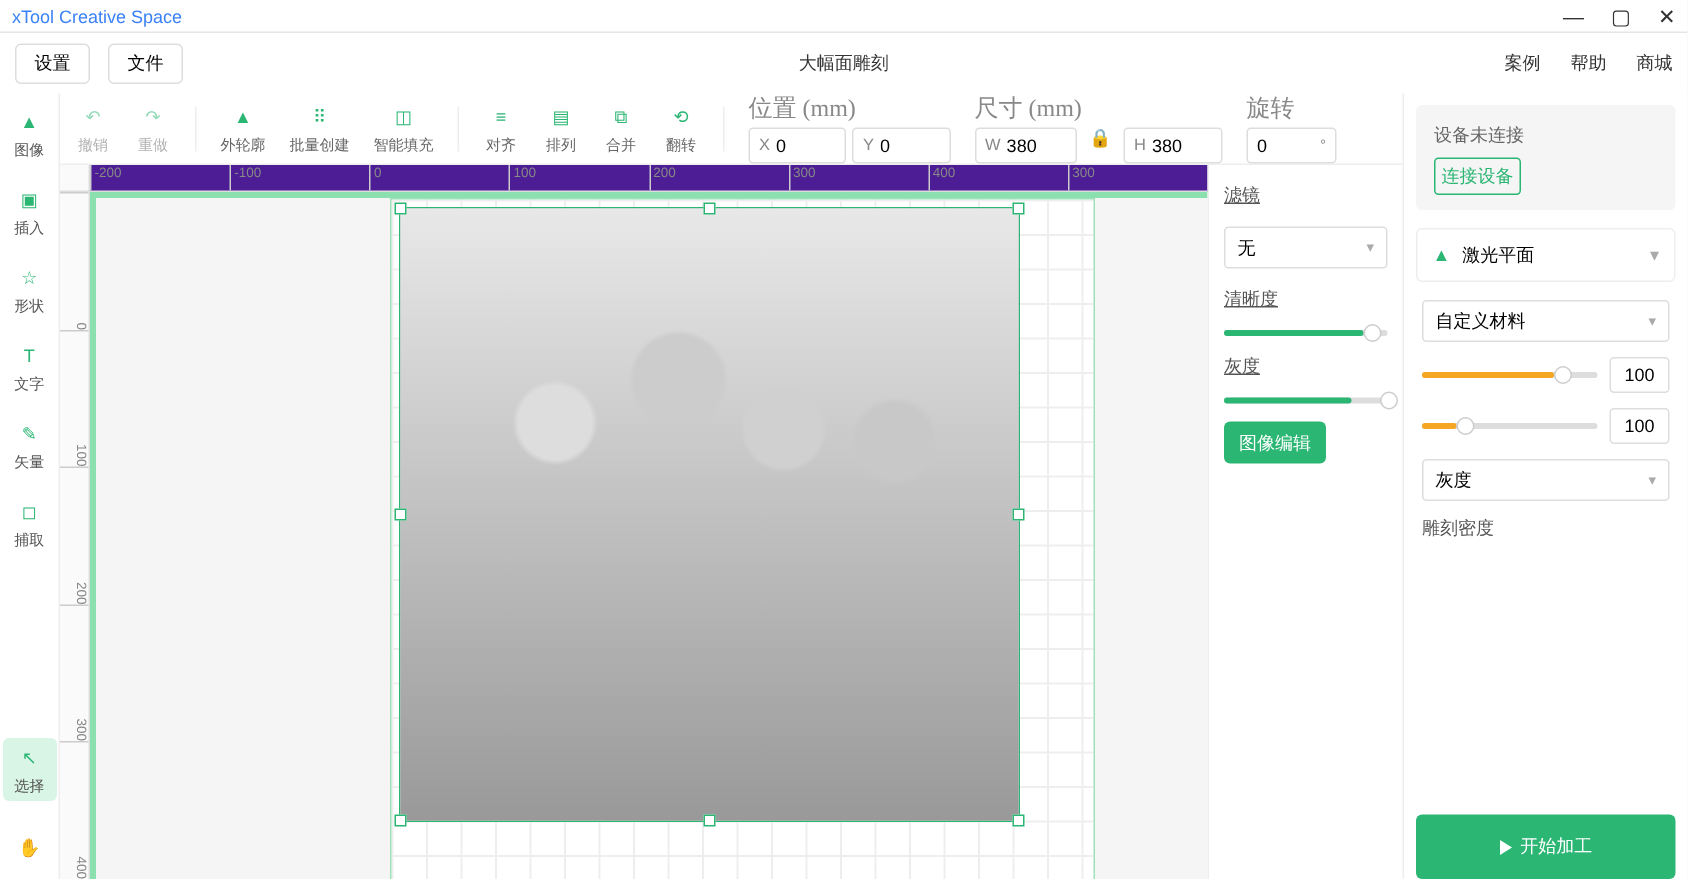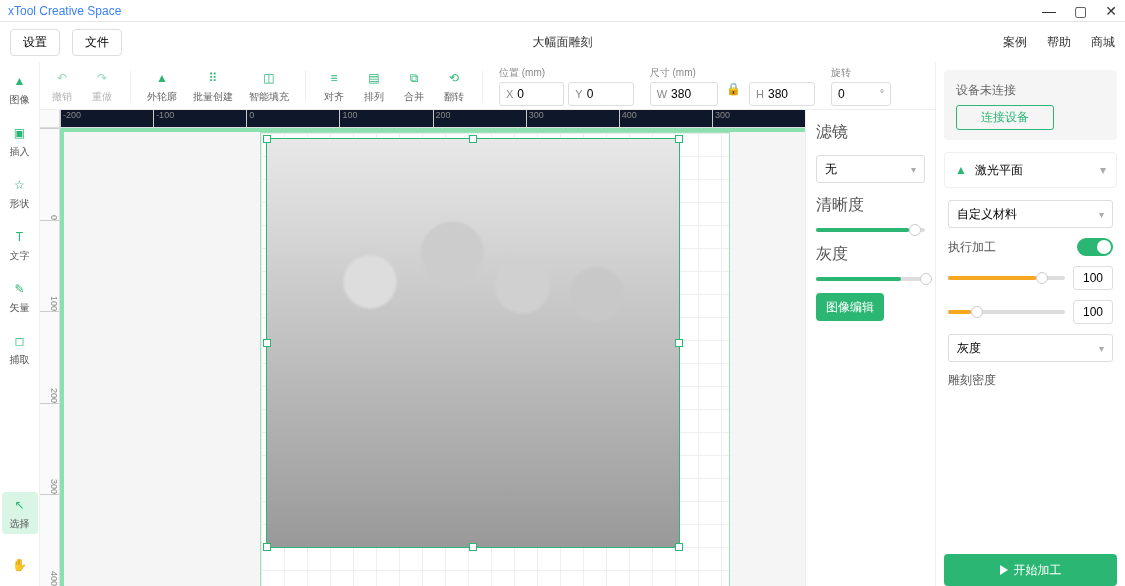--- a/index.html
+++ b/index.html
@@ -25,75 +25,75 @@
 
 .workarea { flex: 1; display: flex; flex-direction: column; min-width: 0; }
 
 .toolbar { height: 48px; border-bottom: 1px solid #eee; display: flex; align-items: center; padding: 0 10px; gap: 16px; }
 .tgroup { display: flex; flex-direction: column; align-items: center; gap: 2px; cursor: pointer; }
 .tgroup .ico { height: 20px; width: 24px; display: flex; align-items: center; justify-content: center; color: #2bb673; }
 .tgroup .lbl { font-size: 10px; color: #666; }
 .tgroup.disabled { opacity: 0.5; }
 .tdiv { width: 1px; height: 30px; background: #eee; }
 .field-group { display: flex; flex-direction: column; gap: 2px; }
-.field-group .flabel { font-size: 10px; color: #888; }
+.field-group .flabel { font-size: 16px; color: #888; font-family: Liberation Serif, serif; }
 .field-row { display: flex; gap: 4px; }
 .finput { display: flex; align-items: center; border: 1px solid #ddd; border-radius: 3px; height: 24px; padding: 0 6px; background: #fff; }
 .finput .prefix { color: #888; margin-right: 4px; font-size: 11px; }
 .finput input { border: none; outline: none; width: 40px; font-size: 12px; background: transparent; }
 .lock { color: #999; padding: 0 4px; }
 .rot-input { display: flex; align-items: center; border: 1px solid #ddd; border-radius: 3px; height: 24px; width: 60px; padding: 0 6px; justify-content: space-between; }
 .rot-input input { border: none; outline: none; width: 30px; }
 .rot-input .deg { font-size: 10px; color: #888; }
 
 .canvas-row { flex: 1; display: flex; min-height: 0; }
 .canvas-area { flex: 1; position: relative; background: #f5f5f5; overflow: hidden; }
-.ruler-h { position: absolute; top: 0; left: 20px; right: 0; height: 18px; background: #0f172a; border-bottom: 1px solid #ddd; display: flex; }
+.ruler-h { position: absolute; top: 0; left: 20px; right: 0; height: 18px; background: #4c1d95; border-bottom: 1px solid #ddd; display: flex; }
 .ruler-h .tick { flex: 1; border-left: 1px solid #ccc; font-size: 9px; color: #888; padding-left: 2px; }
 .ruler-v { position: absolute; top: 18px; left: 0; width: 20px; bottom: 0; background: #fafafa; border-right: 1px solid #ddd; display: flex; flex-direction: column; }
 .ruler-v .tick { flex: 1; border-top: 1px solid #ccc; font-size: 9px; color: #888; writing-mode: vertical-rl; text-align: right; padding-top: 2px; }
 .ruler-corner { position: absolute; top: 0; left: 0; width: 20px; height: 18px; background: #fafafa; border-right: 1px solid #ddd; border-bottom: 1px solid #ddd; }
 .workbed { position: absolute; top: 22px; left: 220px; width: 470px; height: 470px; background: #fff; background-image: linear-gradient(#eee 1px, transparent 1px), linear-gradient(90deg, #eee 1px, transparent 1px); background-size: 23px 23px; border: 1px solid #9ee0b8; }
 .workbed-top { position: absolute; top: 18px; left: 20px; right: 0; height: 4px; background: #8ce0b0; }
 .workbed-left { position: absolute; top: 22px; left: 20px; width: 4px; bottom: 0; background: #8ce0b0; }
 .sel { position: absolute; top: 28px; left: 226px; width: 414px; height: 410px; border: 1px solid #2bb673; }
 .sel .img { width: 100%; height: 100%; background: #bbb; background-image: radial-gradient(circle at 25% 35%, #ddd 6%, transparent 7%), radial-gradient(circle at 45% 28%, #ccc 8%, transparent 9%), radial-gradient(circle at 62% 36%, #d0d0d0 7%, transparent 8%), radial-gradient(circle at 80% 38%, #c8c8c8 6%, transparent 7%), linear-gradient(180deg, #e8e8e8 0%, #999 100%); filter: grayscale(1); }
 .handle { position: absolute; width: 8px; height: 8px; background: #fff; border: 1px solid #2bb673; }
 .h-tl { top: -4px; left: -4px; } .h-tr { top: -4px; right: -4px; }
 .h-bl { bottom: -4px; left: -4px; } .h-br { bottom: -4px; right: -4px; }
 .h-tm { top: -4px; left: 50%; margin-left: -4px; } .h-bm { bottom: -4px; left: 50%; margin-left: -4px; }
 .h-ml { left: -4px; top: 50%; margin-top: -4px; } .h-mr { right: -4px; top: 50%; margin-top: -4px; }
 
 .image-panel { width: 130px; background: #fff; border-left: 1px solid #eee; padding: 12px 10px; display: flex; flex-direction: column; gap: 12px; }
-.panel-label { font-size: 16px; color: #555; }
+.panel-label { font-size: 12px; color: #555; text-decoration: underline; }
 .select { border: 1px solid #ddd; border-radius: 3px; height: 28px; display: flex; align-items: center; padding: 0 8px; justify-content: space-between; cursor: pointer; }
 .select .chev { color: #aaa; font-size: 10px; }
 .slider { height: 4px; background: #ddd; border-radius: 2px; position: relative; }
 .slider .track { position: absolute; left: 0; top: 0; height: 100%; background: #2bb673; border-radius: 2px; }
 .slider .thumb { position: absolute; top: -4px; width: 12px; height: 12px; background: #fff; border: 1px solid #ccc; border-radius: 50%; }
 .btn-green { background: #2bb673; color: #fff; border-radius: 4px; height: 28px; display: flex; align-items: center; justify-content: center; cursor: pointer; padding: 0 10px; width: fit-content; }
 
 .right-panel { width: 190px; background: #fff; border-left: 1px solid #eee; display: flex; flex-direction: column; }
 .device-box { background: #f5f5f5; margin: 8px; padding: 12px; border-radius: 4px; position: relative; height: 70px; }
 .device-box .dtitle { color: #666; }
-.device-box .connect-btn { margin-top: 6px; border: 1px solid #2bb673; color: #2bb673; border-radius: 3px; padding: 3px 24px; cursor: pointer; display: inline-block; }
+.device-box .connect-btn { margin-top: 6px; border: 1px solid #2bb673; color: #2bb673; border-radius: 3px; padding: 3px 4px; cursor: pointer; display: inline-block; }
 .mode-row { margin: 4px 8px; border: 1px solid #eee; border-radius: 4px; height: 36px; display: flex; align-items: center; padding: 0 10px; gap: 8px; cursor: pointer; }
 .mode-row .ico { color: #2bb673; }
 .mode-row .chev { margin-left: auto; color: #aaa; }
 .rp-section { padding: 8px 12px; display: flex; flex-direction: column; gap: 10px; overflow-y: auto; flex: 1; }
 .rp-label { color: #555; }
 .tab-btn { text-align: center; border-bottom: 2px solid #2bb673; padding: 6px 0; margin: 0 -4px; cursor: pointer; }
 .row-between { display: flex; align-items: center; justify-content: space-between; }
 .toggle { width: 36px; height: 18px; background: #2bb673; border-radius: 9px; position: relative; cursor: pointer; }
 .toggle .knob { position: absolute; right: 2px; top: 2px; width: 14px; height: 14px; background: #fff; border-radius: 50%; }
 .slider-orange .track { background: #f5a623; }
 .slider-row { display: flex; align-items: center; gap: 8px; }
 .slider-row .slider { flex: 1; }
 .val-box { border: 1px solid #ddd; border-radius: 3px; width: 40px; height: 24px; display: flex; align-items: center; justify-content: center; }
-.start-btn { margin: 6px 8px 0; height: 32px; background: #2bb673; color: #fff; border-radius: 4px; display: flex; align-items: center; justify-content: center; gap: 6px; cursor: pointer; }
+.start-btn { margin: 6px 8px 0; height: 43px; background: #2bb673; color: #fff; border-radius: 4px; display: flex; align-items: center; justify-content: center; gap: 6px; cursor: pointer; }
 .start-btn .play { width: 0; height: 0; border-left: 8px solid #fff; border-top: 5px solid transparent; border-bottom: 5px solid transparent; }
 </style>
 </head>
 <body>
 
 <div class="titlebar">
   <span class="title">xTool Creative Space</span>
   <div class="win-controls">
     <span>—</span>
     <span>▢</span>
@@ -290,26 +290,20 @@
     <div class="mode-row">
       <span class="ico">▲</span>
       <span>激光平面</span>
       <span class="chev">▾</span>
     </div>
     <div class="rp-section">
       <div class="select">
           <span>自定义材料</span>
           <span class="chev">▾</span>
         </div>
-      <div class="row-between">
-        <span class="rp-label">执行加工</span>
-        <div class="toggle">
-            <div class="knob"></div>
-          </div>
-      </div>
       <div class="slider-row">
         <div class="slider slider-orange">
             <div class="track" style="width:75%"></div>
             <div class="thumb" style="left:75%"></div>
           </div>
         <div class="val-box">100</div>
       </div>
       <div class="slider-row">
         <div class="slider slider-orange">
             <div class="track" style="width:20%"></div>

